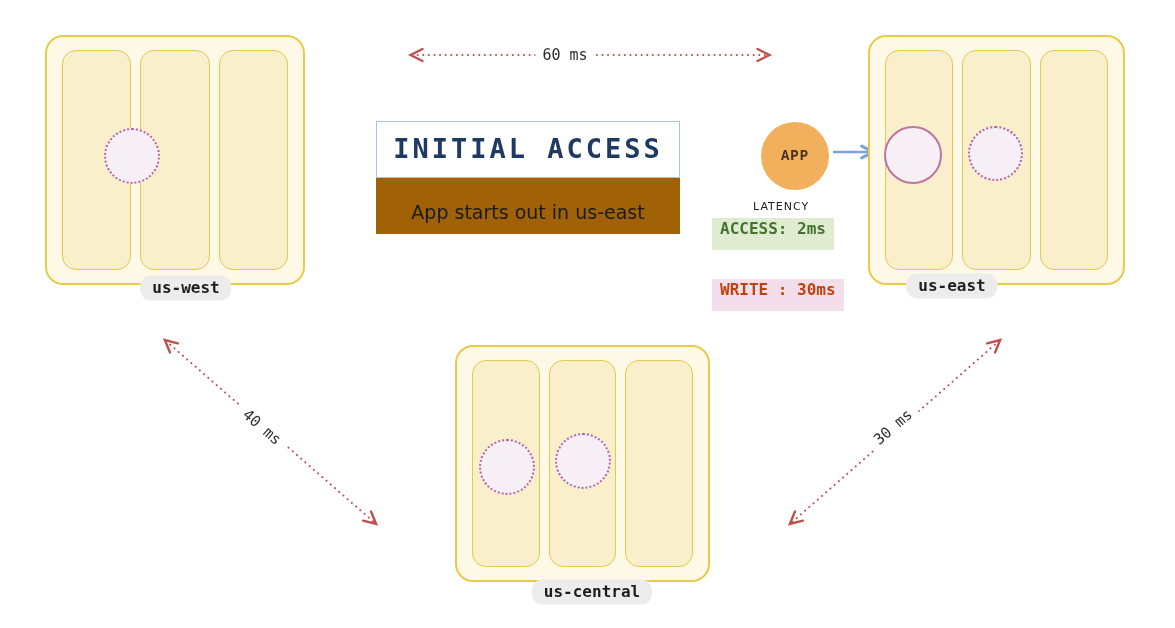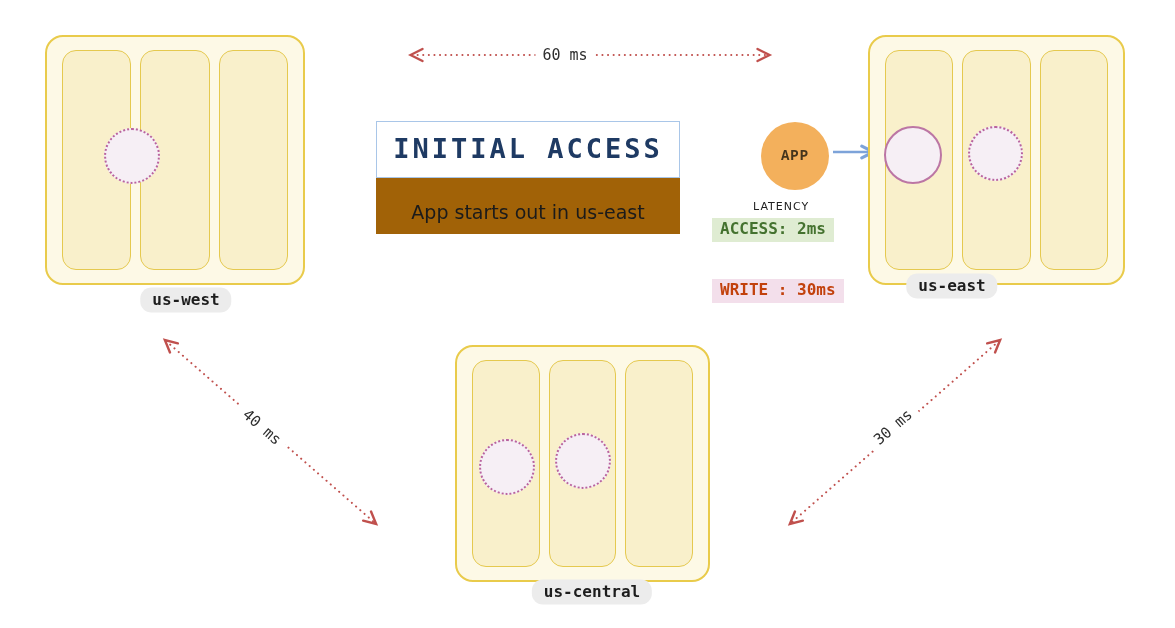--- a/index.html
+++ b/index.html
@@ -55,21 +55,21 @@
     background: #a16207; text-align: center; padding: 23px 0 11px;
     font-size: 19px; color: #1b1b1b;
   }
 
   .latency-title {
     position: absolute; left: 753px; top: 200px;
     font-size: 11px; font-weight: normal; letter-spacing: 1px; color: #222222;
   }
   .pill {
     position: absolute; font-family: "DejaVu Sans Mono", monospace;
-    font-weight: bold; font-size: 16px; padding: 1px 8px 4px; white-space: pre;
+    font-weight: bold; font-size: 16px; padding: 1px 8px 12px; white-space: pre;
   }
   .pill.access { left: 712px; top: 218px; background: #DFECD2; color: #44722F; }
   .pill.write  { left: 712px; top: 243px; background: #F3DFEB; color: #c2410c; margin-top: 36px; }
 </style>
 </head>
 <body>
 
 <div class="canvas">
 
   <svg class="links" width="1175" height="628">
@@ -85,21 +85,21 @@
     <line class="dotline" x1="166" y1="341" x2="375" y2="523" marker-start="url(#ra)" marker-end="url(#ra)"></line>
     <line class="dotline" x1="999" y1="341" x2="791" y2="523" marker-start="url(#ra)" marker-end="url(#ra)"></line>
     <line x1="833" y1="152" x2="872" y2="152" stroke="#7DA3D9" stroke-width="2.5" marker-end="url(#ba)"></line>
   </svg>
 
   <div class="region" style="left:45px; top:35px; width:260px; height:250px">
     <div class="zone"></div>
     <div class="zone"></div>
     <div class="zone"></div>
   </div>
-  <div class="region-pill" style="left:186px; top:300px">us-west</div>
+  <div class="region-pill" style="left:186px; top:288px">us-west</div>
 
   <div class="region" style="left:868px; top:35px; width:257px; height:250px">
     <div class="zone"></div>
     <div class="zone"></div>
     <div class="zone"></div>
   </div>
   <div class="region-pill" style="left:952px; top:286px">us-east</div>
 
   <div class="region" style="left:455px; top:345px; width:255px; height:237px">
     <div class="zone"></div>

